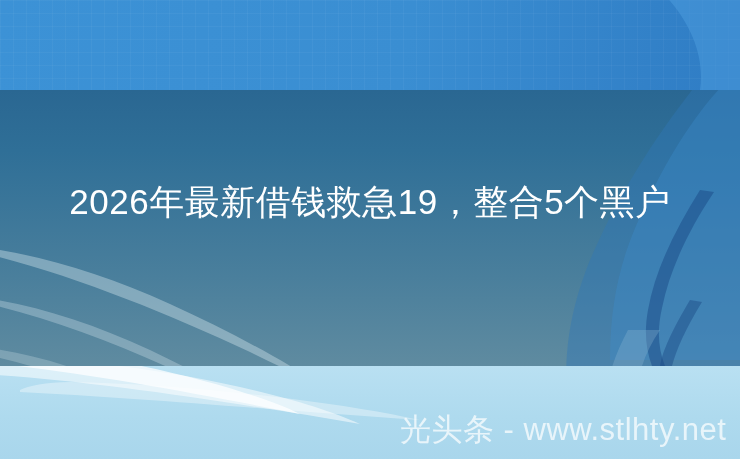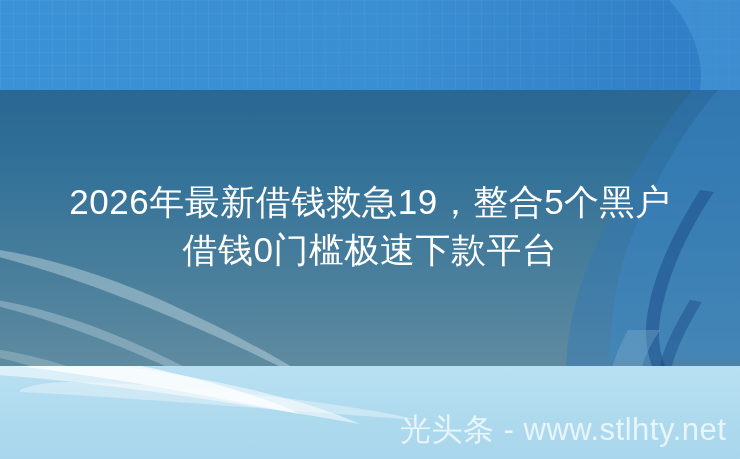--- a/index.html
+++ b/index.html
@@ -146,18 +146,17 @@
       <g clip-path="url(#clipBot)">
         <path d="M-20 362 C 70 370, 190 392, 300 414 C 250 390, 150 364, 60 352 C 20 348, -10 350, -20 356 Z" fill="#ffffff" opacity="0.75"></path>
         <path d="M-20 374 C 90 380, 230 402, 360 424 C 300 396, 170 368, 60 360 C 18 357, -8 364, -20 370 Z" fill="#ffffff" opacity="0.52"></path>
         <path d="M20 392 C 140 398, 300 412, 420 420 C 330 400, 180 384, 70 382 C 46 382, 28 386, 20 390 Z" fill="#ffffff" opacity="0.35"></path>
       </g>
     </svg>
   </div>
 
   <div class="title-block">
     <span class="title-line">2026年最新借钱救急19，整合5个黑户</span>
-    <span class="title-line">借钱0门槛极速下款平台</span>
   </div>
 
   <div class="watermark">光头条 - www.stlhty.net</div>
 
 </div>
 
 </body></html>

